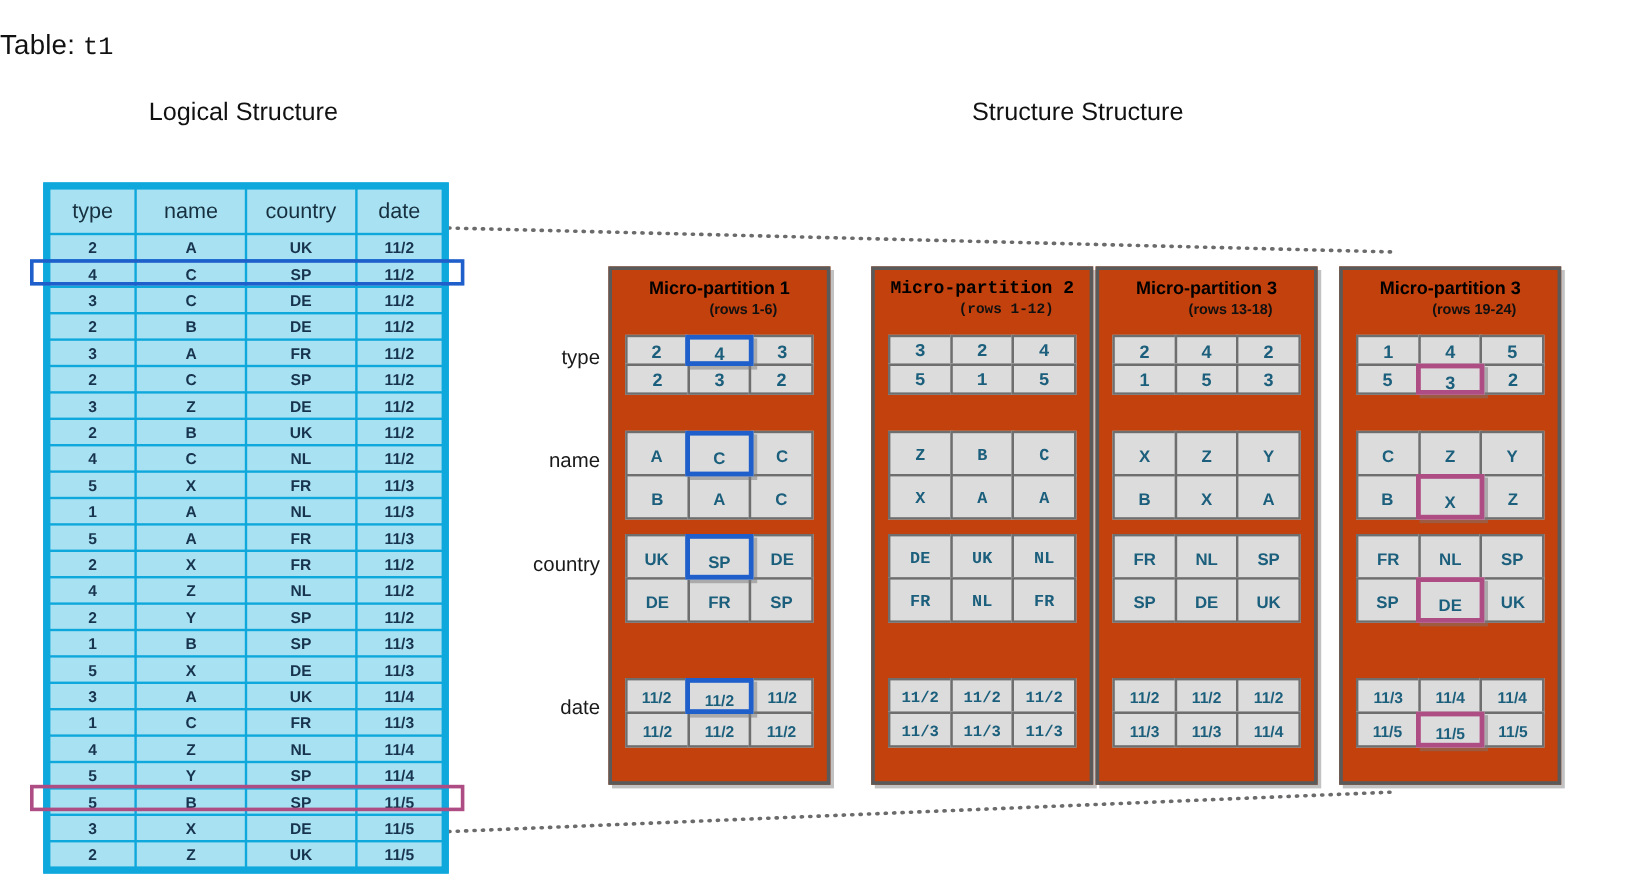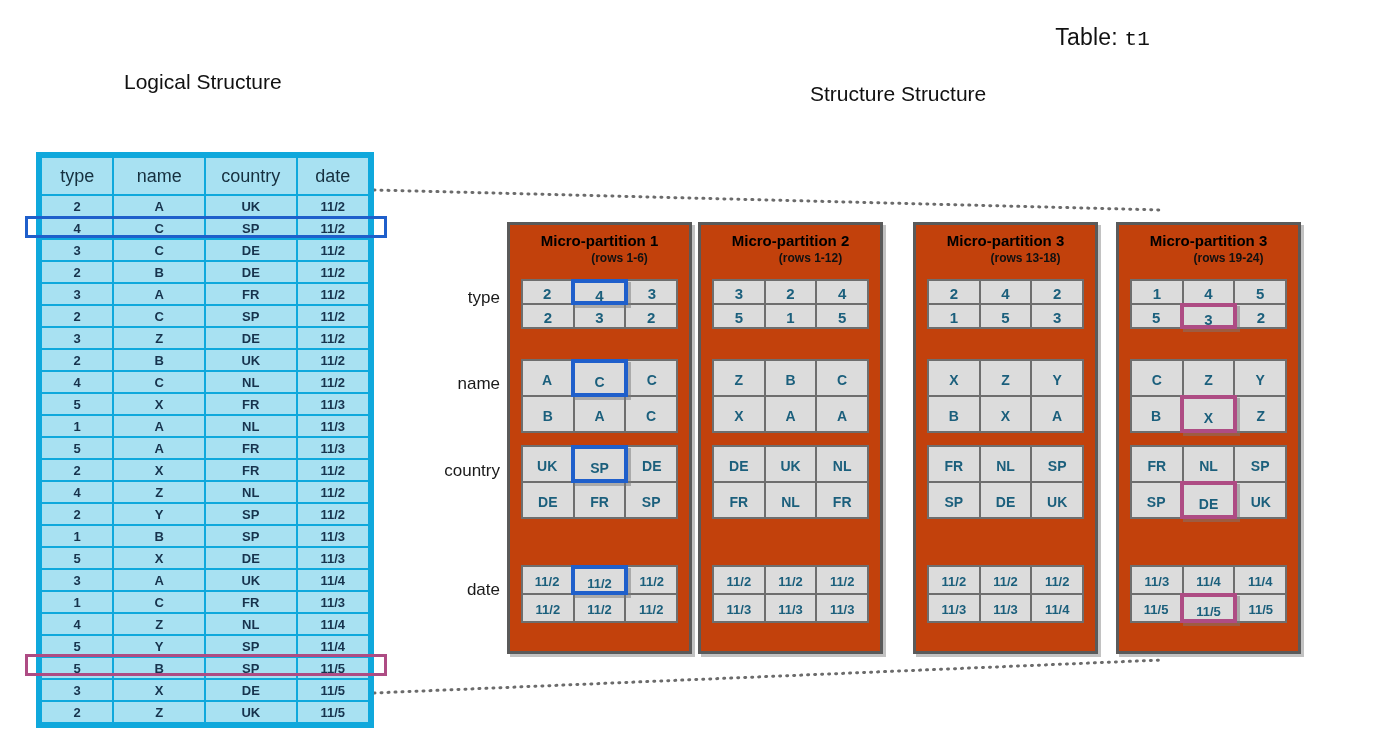--- a/index.html
+++ b/index.html
@@ -15,36 +15,36 @@
     font-family: "Liberation Sans", sans-serif;
     color: #000000;
   }
 
   
   #table-title {
     position: absolute;
     left: 0;
     top: 24px;
     width: 1150px;
-    text-align: right;
+    text-align: left;
     font-size: 23px;
     color: #111;
     letter-spacing: 0.2px;
   }
   #table-title .mono {
     font-family: "Liberation Mono", "DejaVu Sans Mono", monospace;
     font-size: 21px;
   }
   .section-heading {
     position: absolute;
     font-size: 21px;
     color: #111;
     white-space: nowrap;
   }
-  #logical-heading { left: 124px; top: 70px; text-align: center; }
+  #logical-heading { left: 124px; top: 82px; text-align: center; }
   #physical-heading { left: 810px; top: 82px; }
 
   
   #logical-structure {
     position: absolute;
     left: 36px;
     top: 152px;
     width: 338px;
     background: #0FA8DC;
     border: 4px solid #0FA8DC;
@@ -138,21 +138,21 @@
     position: absolute;
     top: 0;
     width: 185px;
     height: 432px;
     background: #c2410c;
     border: 3px solid #5A5A5A;
     box-sizing: border-box;
     box-shadow: 3px 3px 0 rgba(120,120,120,0.45);
   }
   #partition-1 { left: 83px; }
-  #partition-2 { left: 274px; }
+  #partition-2 { left: 302px; font-family: Liberation Mono, monospace; }
   #partition-3 { left: 489px; }
   #partition-4 { left: 692px; }
 
   .partition-title {
     text-align: center;
     font-size: 15px;
     font-weight: bold;
     color: #000;
     margin-top: 7px;
     white-space: nowrap;

